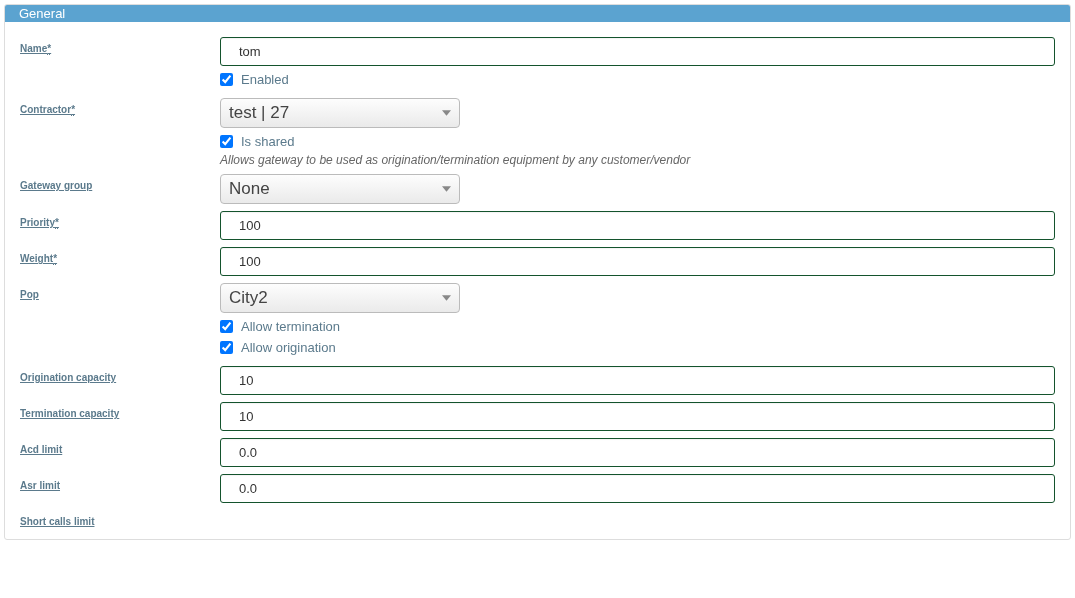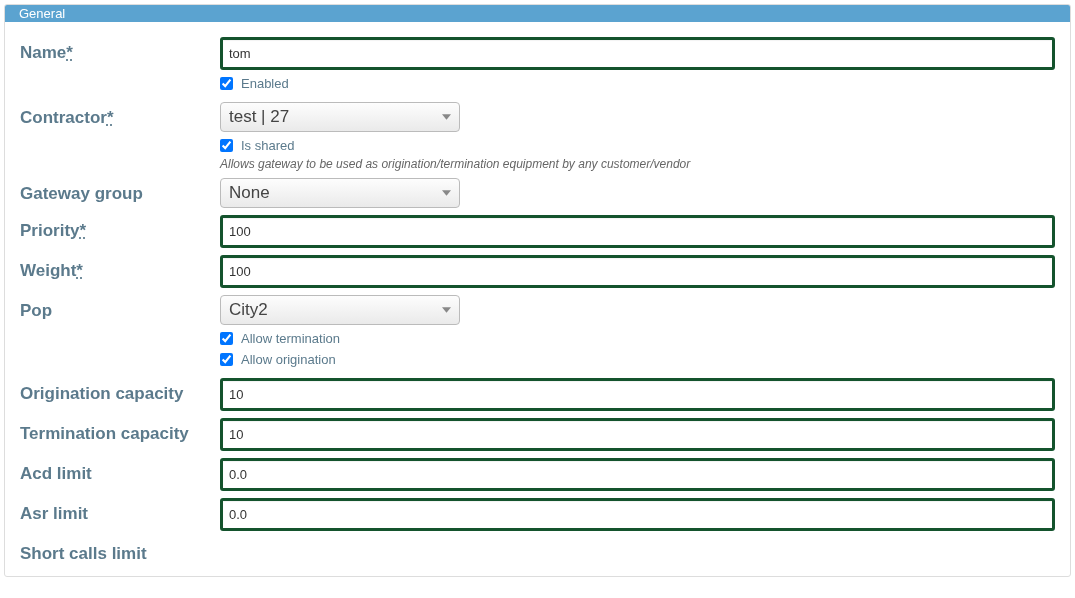--- a/index.html
+++ b/index.html
@@ -32,35 +32,36 @@
     .form-row {
       display: flex;
       align-items: flex-start;
       margin-bottom: 7px;
     }
     .form-label {
       flex: 0 0 200px;
       padding-top: 6px;
       color: #5b7a8c;
       font-weight: bold;
-      font-size: 17px;
+      font-size: 10px;
+      text-decoration: underline;
     }
     .form-label .req {
       color: #5b7a8c;
       text-decoration: underline dotted;
       text-underline-offset: 2px;
     }
     .form-field {
       flex: 1;
       min-width: 0;
     }
     .text-input {
       width: 100%;
-      padding: 6px 6px;
-      border: 3px solid #14532d;
+      padding: 6px 18px;
+      border: 1px solid #14532d;
       border-radius: 3px;
       font-size: 13px;
       color: #333;
       background: #fff;
       box-shadow: inset 0 1px 1px rgba(0,0,0,0.05);
     }
     .select-wrap {
       display: inline-flex;
       align-items: center;
       width: 240px;

